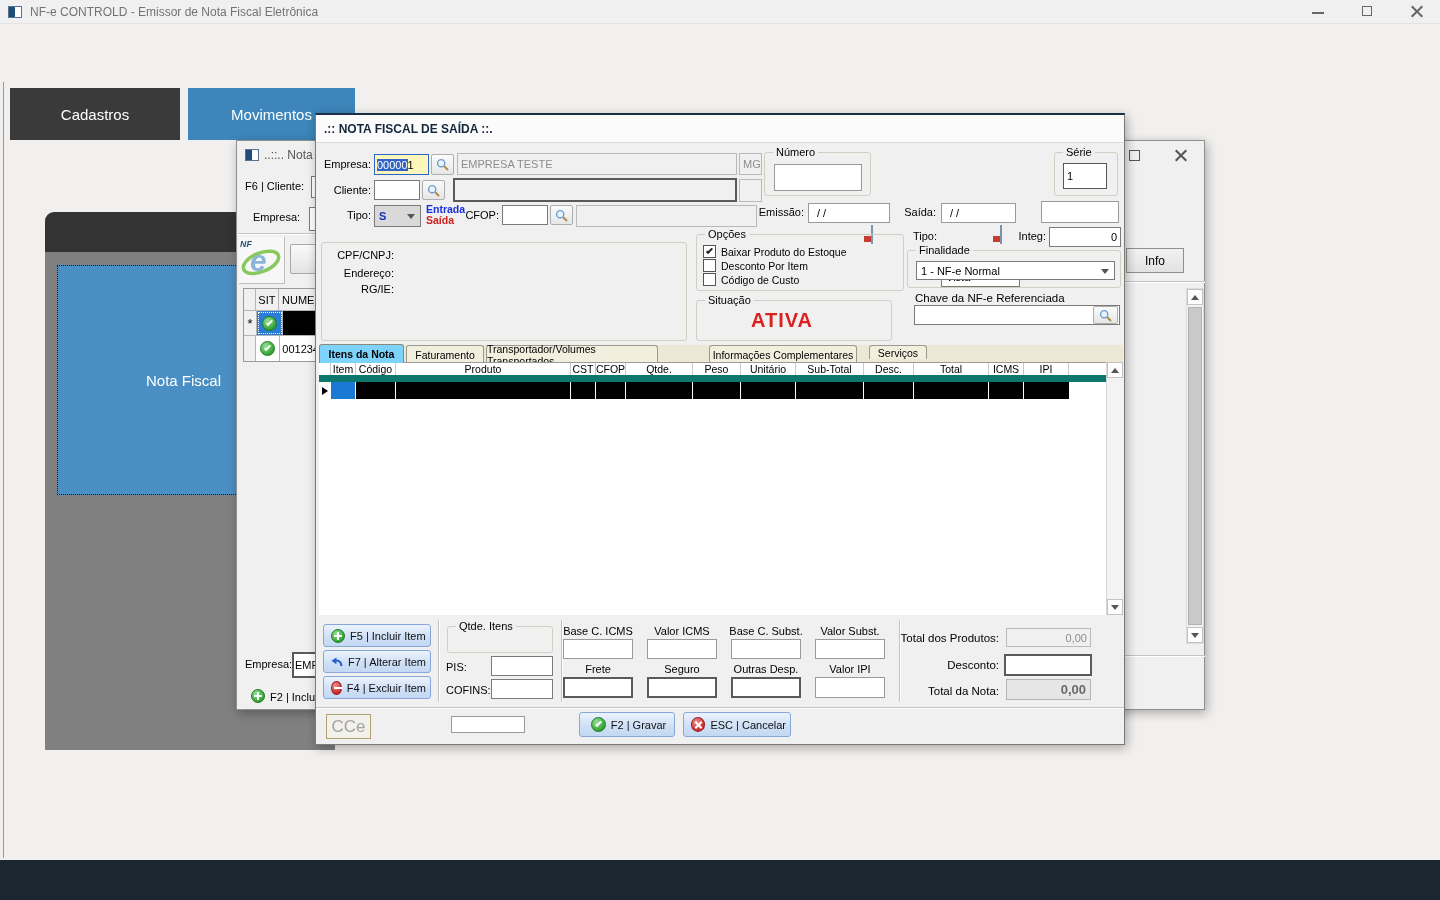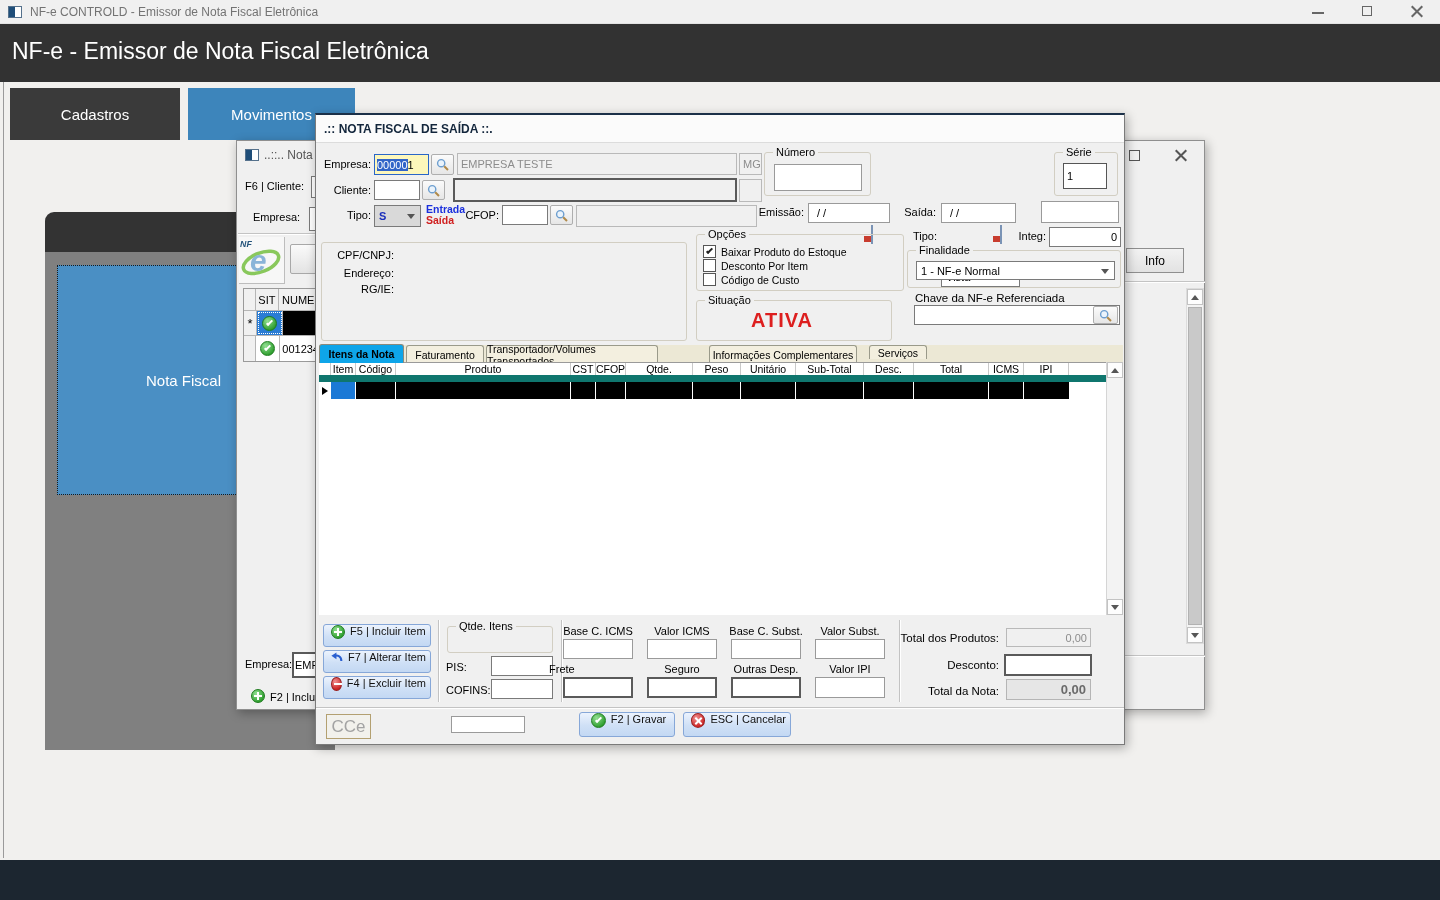--- a/index.html
+++ b/index.html
@@ -18,21 +18,21 @@
 .combo.gray{background:#d9d9d9}
 .tri-d{width:0;height:0;border-left:4px solid transparent;border-right:4px solid transparent;border-top:5px solid #555}
 .tri-u{width:0;height:0;border-left:4px solid transparent;border-right:4px solid transparent;border-bottom:5px solid #555}
 .combo .tri-d{position:absolute;right:5px;top:50%;margin-top:-2px}
 .cb{width:13px;height:13px;background:#fff;border:1px solid #555;display:flex;align-items:center;justify-content:center}
 .ck{width:7px;height:3px;border-left:2px solid #222;border-bottom:2px solid #222;transform:rotate(-45deg);margin-top:-2px}
 .gico{border-radius:50%;background:radial-gradient(circle at 35% 30%,#93e093,#2e9e2e 75%);border:1px solid #1e7c1e;display:flex;align-items:center;justify-content:center}
 .gico .ck{border-color:#fff}
 .rico{border-radius:50%;background:radial-gradient(circle at 35% 30%,#f09090,#cc2424 75%);border:1px solid #992020;display:flex;align-items:center;justify-content:center;position:relative}
 .bar{background:#fff;position:absolute}
-.cbtn{background:linear-gradient(#ecf3fd,#cfe0f6 55%,#c3d8f3);border:1px solid #86a7d8;border-radius:3px;font-size:11px;display:flex;gap:5px;padding:0 4px 0 7px;color:#111;cursor:pointer;white-space:nowrap}
+.cbtn{background:linear-gradient(#ecf3fd,#cfe0f6 55%,#c3d8f3);border:1px solid #86a7d8;border-radius:3px;font-size:11px;display:flex;align-items:center;gap:5px;padding:0 4px 0 7px;color:#111;cursor:pointer;white-space:nowrap}
 .vsep{border-left:1px solid #c3c3c3;border-right:1px solid #fff;width:2px}
 .hsep{border-top:1px solid #c3c3c3;border-bottom:1px solid #fff;height:2px}
 .win{background:#f0f0f0;border:1px solid #8f8f8f;box-shadow:2px 3px 10px rgba(0,0,0,.3)}
 .sbbtn{background:#fdfdfd;border:1px solid #c3c3c3;display:flex;align-items:center;justify-content:center}
 .cell{display:flex;align-items:center;justify-content:center;font-size:10.5px;border-right:1px solid #c9c9c9;height:100%}
 .calbtn{background:#fff;border:1px solid #7a93b5;position:relative;cursor:pointer}
 .calbtn .top{position:absolute;left:1px;right:1px;top:1px;height:4px;background:#3a6fb5}
 .calbtn .red{position:absolute;right:1px;bottom:1px;width:7px;height:6px;background:#c83c2e}
 </style>
 </head>
@@ -44,23 +44,20 @@
     <span class="abs" style="left:8px;top:6px;width:14px;height:12px;border:1px solid #55718c;background:linear-gradient(90deg,#1f4e79 0 6px,#fff 6px)"></span>
     <span class="abs" style="left:30px;top:5px;font-size:12px;color:#737373">NF-e CONTROLD - Emissor de Nota Fiscal Eletrônica</span>
     <span class="abs" style="left:1312px;top:12px;width:12px;border-top:2px solid #666;cursor:pointer"></span>
     <span class="abs" style="left:1362px;top:6px;width:10px;height:10px;border:1.5px solid #666;cursor:pointer"></span>
     <span class="abs" style="left:1411px;top:5px;width:12px;height:12px;cursor:pointer">
       <span class="abs" style="left:5px;top:-1px;width:2px;height:15px;background:#666;transform:rotate(45deg)"></span>
       <span class="abs" style="left:5px;top:-1px;width:2px;height:15px;background:#666;transform:rotate(-45deg)"></span>
     </span>
   </div>
 
-  <div class="abs" style="left:0;top:24px;width:1440px;height:58px;background:#323232">
-    <span class="abs" style="left:12px;top:14px;font-size:23px;color:#fff;font-weight:500">NF-e - Emissor de Nota Fiscal Eletrônica</span>
-  </div>
 
   <div class="abs" style="left:3px;top:82px;width:1px;height:776px;background:#9a9a9a"></div>
 
   <div class="abs" style="left:10px;top:88px;width:170px;height:52px;background:#3a3a3a;color:#fff;font-size:15px;display:flex;align-items:center;justify-content:center;cursor:pointer">
     <span>Cadastros</span>
   </div>
   <div class="abs" style="left:188px;top:88px;width:167px;height:52px;background:#3d85bb;color:#fff;font-size:15px;display:flex;align-items:center;justify-content:center;cursor:pointer">
     <span>Movimentos</span>
   </div>
 
@@ -265,21 +262,21 @@
 
     
     <div class="abs grp" style="left:5px;top:127px;width:366px;height:99px">
       <span class="lbl r" style="position:absolute;left:0;top:6px;width:72px">CPF/CNPJ:</span>
       <span class="lbl r" style="position:absolute;left:0;top:24px;width:72px">Endereço:</span>
       <span class="lbl r" style="position:absolute;left:0;top:40px;width:72px">RG/IE:</span>
     </div>
 
     
     <div class="abs" style="left:3px;top:230px;width:804px;height:18px;background:#ece8d5"></div>
-    <div class="abs" style="left:3px;top:229px;width:85px;height:19px;background:#0ea5e9;border:1px solid #8a8a7c;border-bottom:none;border-radius:3px 3px 0 0;display:flex;align-items:center;justify-content:center;z-index:2;cursor:pointer">
+    <div class="abs" style="left:3px;top:229px;width:85px;height:19px;background:#7dd3fc;border:1px solid #8a8a7c;border-bottom:none;border-radius:3px 3px 0 0;display:flex;align-items:center;justify-content:center;z-index:2;cursor:pointer">
       <span style="font-size:10.5px;font-weight:bold">Itens da Nota</span>
     </div>
     <div class="abs" style="left:90px;top:230px;width:78px;height:18px;background:#f3efdf;border:1px solid #9a9a8a;border-bottom:none;border-radius:3px 3px 0 0;display:flex;align-items:center;justify-content:center;cursor:pointer">
       <span style="font-size:10.5px">Faturamento</span>
     </div>
     <div class="abs" style="left:170px;top:230px;width:172px;height:18px;background:#f3efdf;border:1px solid #9a9a8a;border-bottom:none;border-radius:3px 3px 0 0;display:flex;align-items:center;justify-content:center;cursor:pointer">
       <span style="font-size:10.5px">Transportador/Volumes Transportados</span>
     </div>
     <div class="abs" style="left:393px;top:230px;width:148px;height:18px;background:#f3efdf;border:1px solid #9a9a8a;border-bottom:none;border-radius:3px 3px 0 0;display:flex;align-items:center;justify-content:center;cursor:pointer">
       <span style="font-size:10.5px">Informações Complementares</span>
@@ -369,21 +366,21 @@
     <div class="abs vsep" style="left:245px;top:505px;height:82px"></div>
 
     <span class="abs lbl" style="left:243px;top:510px;width:78px;text-align:center">Base C. ICMS</span>
     <span class="abs lbl" style="left:327px;top:510px;width:78px;text-align:center">Valor ICMS</span>
     <span class="abs lbl" style="left:411px;top:510px;width:78px;text-align:center">Base C. Subst.</span>
     <span class="abs lbl" style="left:495px;top:510px;width:78px;text-align:center">Valor Subst.</span>
     <span class="abs fld" style="left:247px;top:524px;width:70px;height:20px;border-color:#9a9a9a"></span>
     <span class="abs fld" style="left:331px;top:524px;width:70px;height:20px;border-color:#9a9a9a"></span>
     <span class="abs fld" style="left:415px;top:524px;width:70px;height:20px;border-color:#9a9a9a"></span>
     <span class="abs fld" style="left:499px;top:524px;width:70px;height:20px;border-color:#9a9a9a"></span>
-    <span class="abs lbl" style="left:233px;top:548px;width:78px;text-align:left">Frete</span>
+    <span class="abs lbl" style="left:243px;top:548px;width:78px;text-align:center">Frete</span>
     <span class="abs lbl" style="left:327px;top:548px;width:78px;text-align:center">Seguro</span>
     <span class="abs lbl" style="left:411px;top:548px;width:78px;text-align:center">Outras Desp.</span>
     <span class="abs lbl" style="left:495px;top:548px;width:78px;text-align:center">Valor IPI</span>
     <span class="abs fld dk" style="left:247px;top:562px;width:70px;height:21px"></span>
     <span class="abs fld dk" style="left:331px;top:562px;width:70px;height:21px"></span>
     <span class="abs fld dk" style="left:415px;top:562px;width:70px;height:21px"></span>
     <span class="abs fld" style="left:499px;top:562px;width:70px;height:21px;border-color:#9a9a9a"></span>
 
     <div class="abs vsep" style="left:583px;top:505px;height:82px"></div>
 

